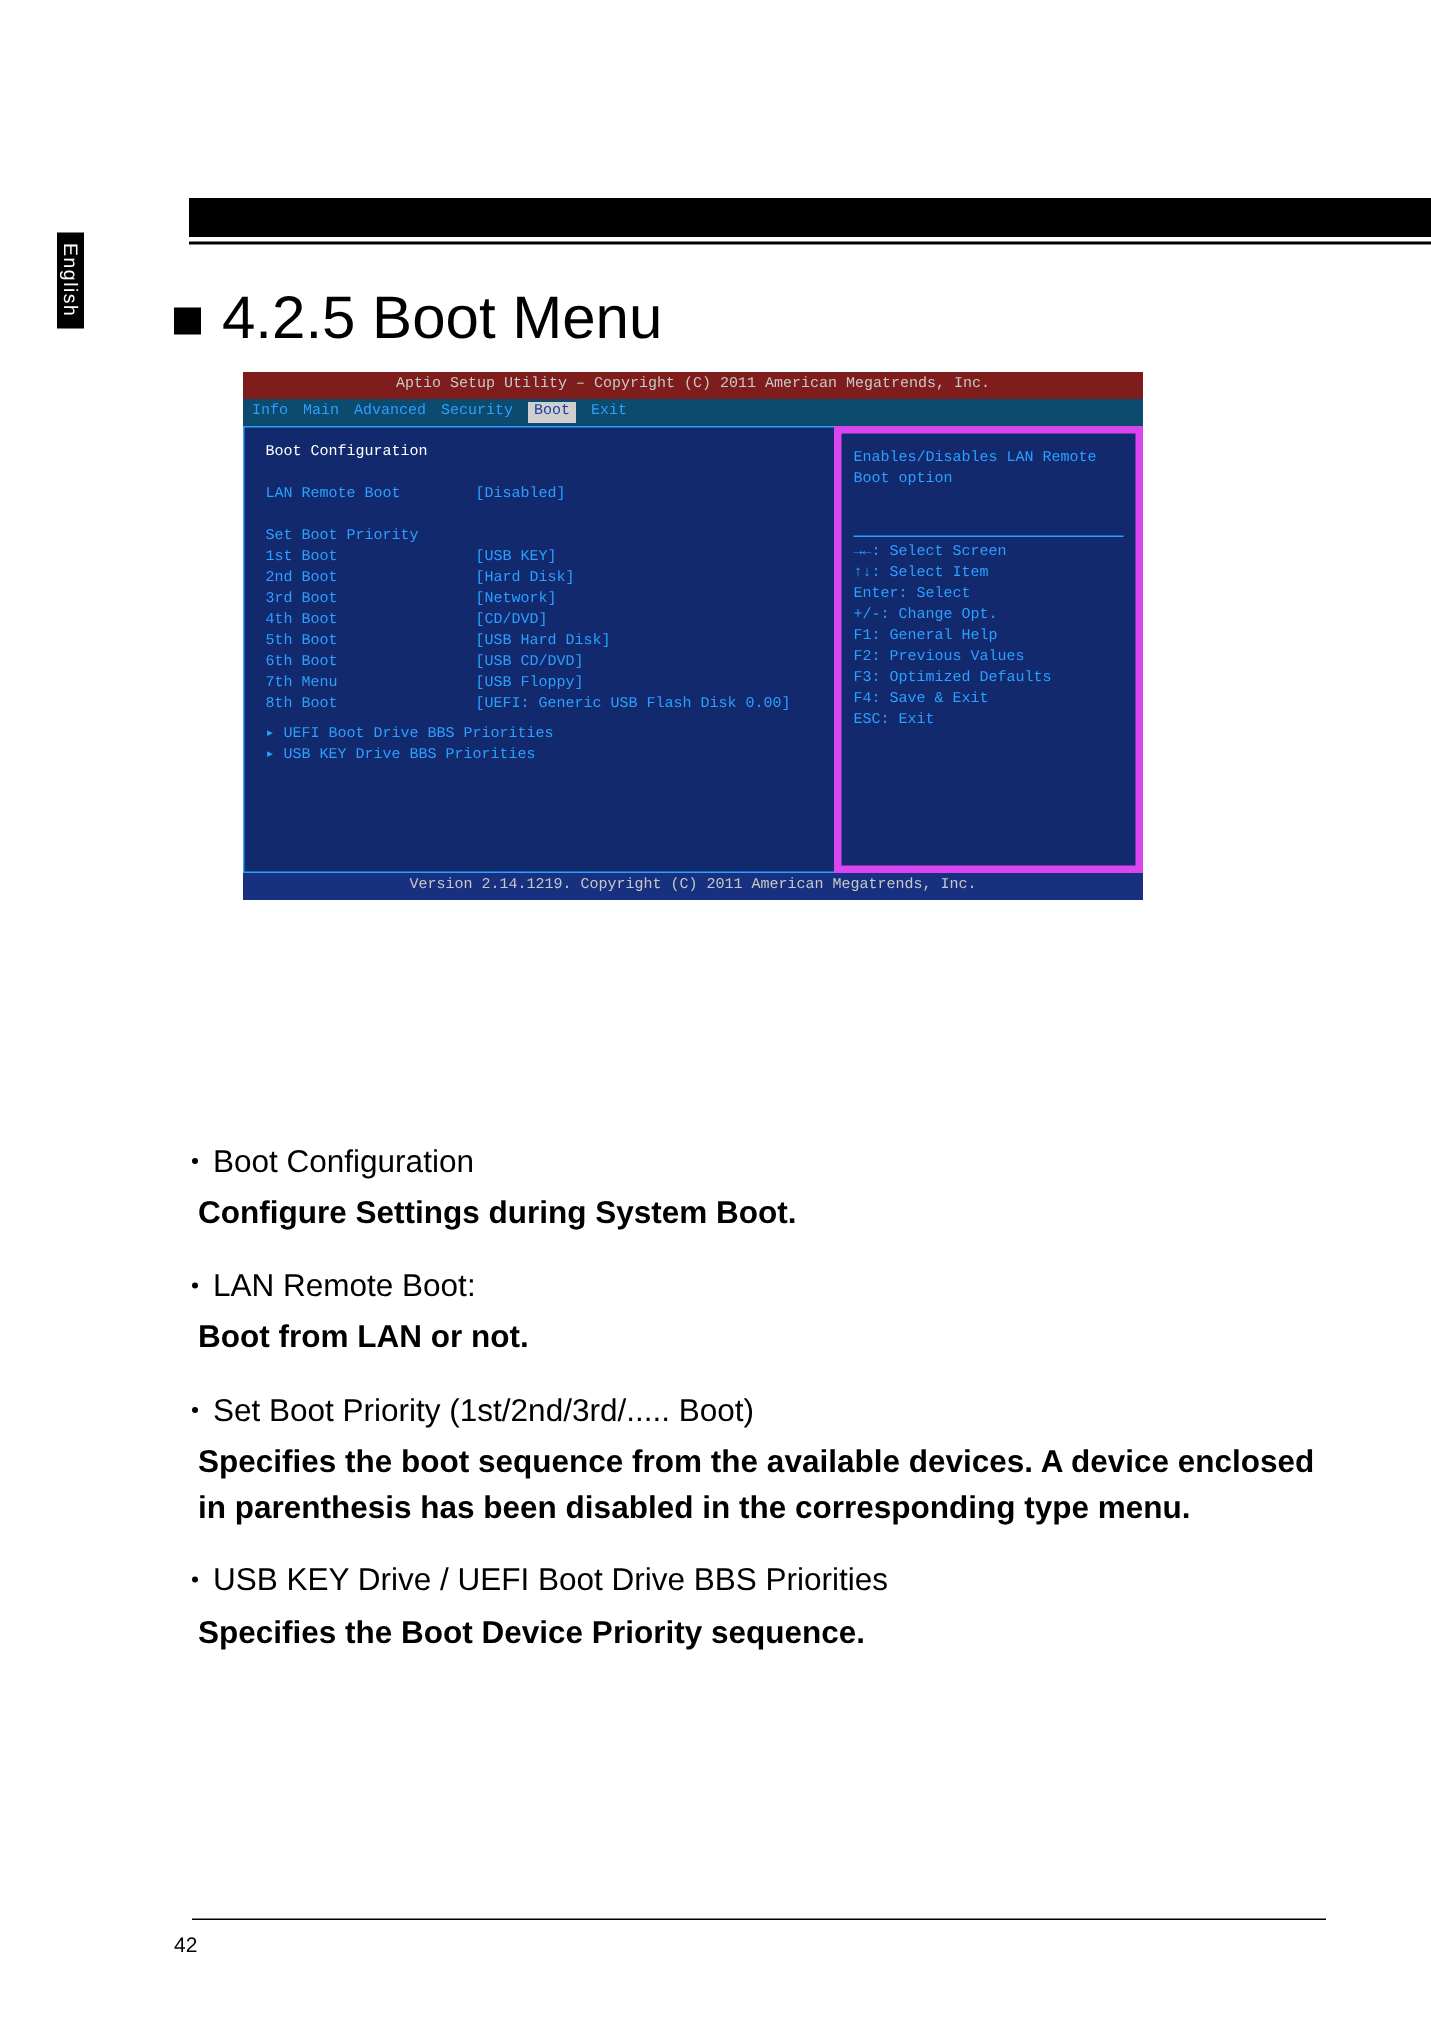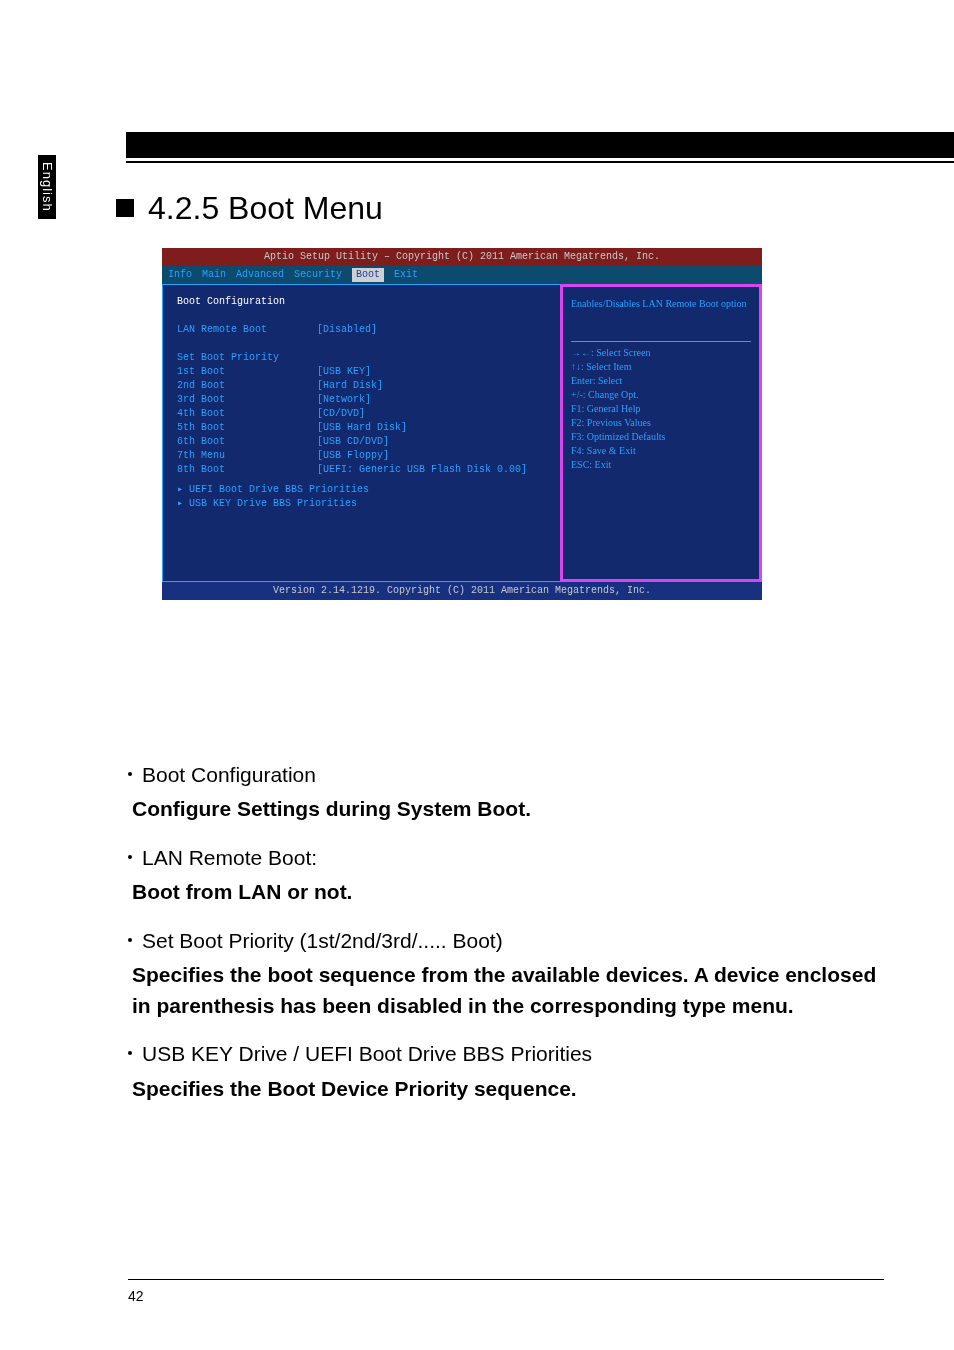--- a/index.html
+++ b/index.html
@@ -44,21 +44,21 @@
     left: 126px;
     right: 0;
     top: 161px;
     height: 2px;
     background: #000;
   }
   .heading {
     position: absolute;
     left: 116px;
     top: 190px;
-    font-size: 32px;
+    font-size: 40px;
     font-weight: 400;
   }
   .heading .square {
     display: inline-block;
     width: 18px;
     height: 18px;
     background: #000;
     margin-right: 14px;
     vertical-align: 2px;
   }
@@ -96,24 +96,23 @@
   }
   .bios-left {
     flex: 1;
     border: 1px solid #2aa0ff;
     border-right-width: 0;
     padding: 10px 10px 70px 14px;
     color: #c8c8c8;
   }
   .bios-right {
     width: 180px;
-    border: 3px solid #d946ef;
+    border: 5px solid #d946ef;
     padding: 10px 8px;
     color: #2aa0ff;
-    font-family: Liberation Serif, serif;
   }
   .bios-row {
     display: flex;
   }
   .bios-lbl { width: 140px; }
   .bios-head-white { color: #ffffff; margin-bottom: 14px; }
   .bios-blue { color: #2aa0ff; }
   .bios-footer {
     background: #173080;
     color: #c8c8c8;
@@ -147,21 +146,21 @@
   .pagefoot-line {
     position: absolute;
     left: 128px;
     right: 70px;
     bottom: 70px;
     height: 1px;
     background: #000;
   }
   .pagenum {
     position: absolute;
-    left: 128px;
+    left: 116px;
     bottom: 46px;
     font-size: 14px;
   }
 </style>
 </head>
 <body>
 
 <div class="page">
   <div class="side-tab">English</div>
   <div class="topbar"></div>

